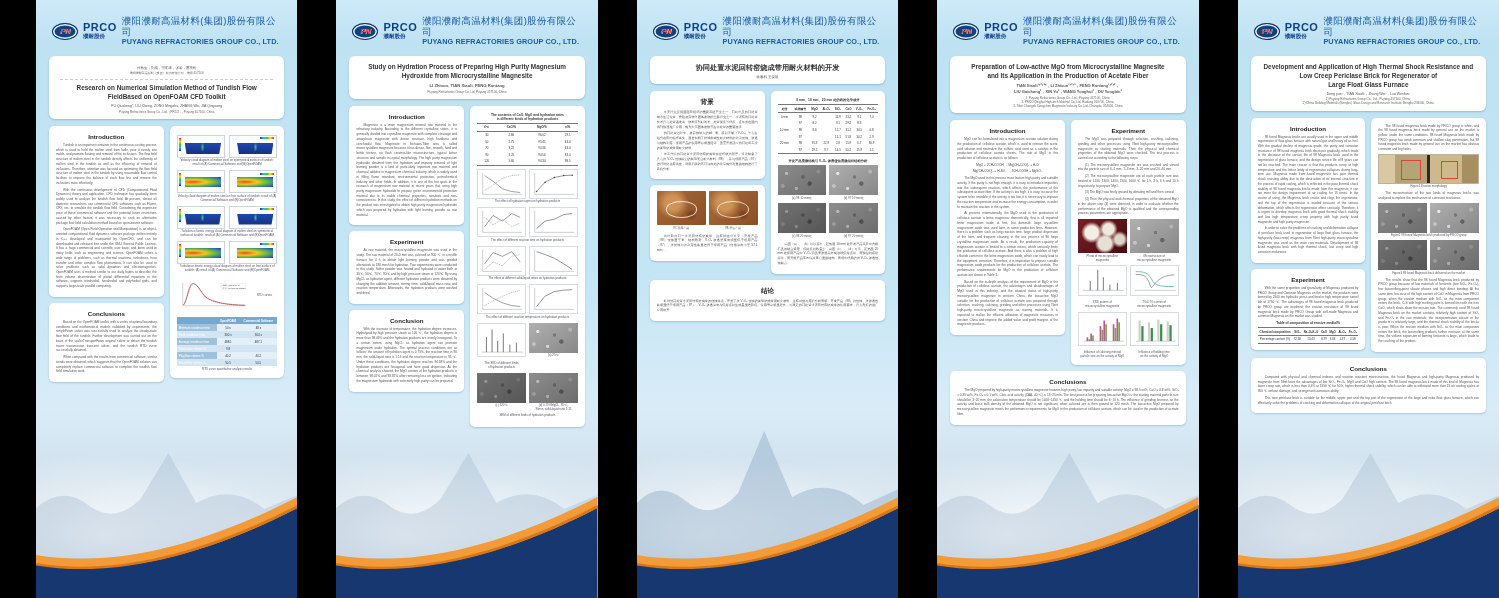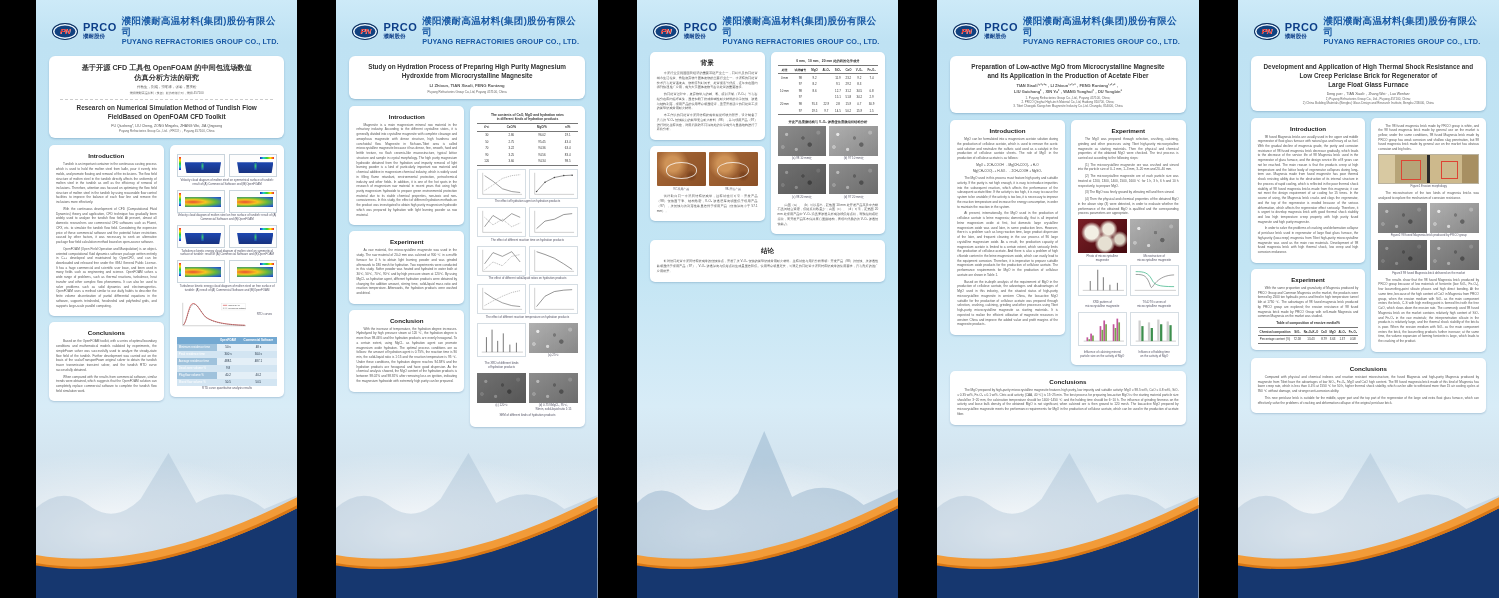--- a/index.html
+++ b/index.html
@@ -12,21 +12,21 @@
   
   .hdr{display:flex;align-items:center;gap:5px;padding:16px 14px 6px 16px;}
   .pnmark{width:26px;height:17px;border-radius:50%;background:#11417f;border:1px solid #0c2f60;
     display:flex;align-items:center;justify-content:center;flex:none;box-shadow:inset 0 0 0 1.5px #e8f2fa;}
   .pnmark span{color:#e8322e;font-style:italic;font-weight:bold;font-size:8px;letter-spacing:-0.5px;
     text-shadow:0.3px 0.3px 0 #fff;}
   .lgtxt{line-height:1;flex:none;}
   .lgtxt .prco{color:#0d3e88;font-weight:bold;font-size:11px;letter-spacing:0.5px;}
   .lgtxt .sub{color:#0d3e88;font-weight:bold;font-size:5.5px;margin-top:1px;}
   .cname{line-height:1.15;}
-  .cname .zh{color:#1a5aa5;font-weight:bold;font-size:9.5px;letter-spacing:0.3px;}
+  .cname .zh{color:#1a5aa5;font-weight:normal;font-size:9.5px;letter-spacing:0.3px;}
   .cname .en{color:#1a5aa5;font-weight:bold;font-size:7.3px;letter-spacing:0.1px;}
   
   .tcard{background:#fff;border-radius:6px;margin:4px 13px 7px;padding:7px 9px 5px;text-align:center;
     box-shadow:0 1px 2px rgba(20,70,120,.25);}
   .t-zh{font-size:7.2px;font-weight:bold;color:#333;white-space:pre-line;line-height:1.35;}
   .t-en{font-size:6.4px;font-weight:bold;color:#333;white-space:pre-line;line-height:1.35;}
   .auth{font-size:3.5px;color:#555;margin-top:2.5px;}
   .affil{font-size:3px;color:#666;margin-top:1.5px;line-height:1.4;white-space:pre-line;}
   .tdiv{border-top:1px dashed #ccc;margin:4px 2px;}
   
@@ -117,22 +117,20 @@
         <div class="lgtxt">
           <div class="prco">PRCO</div>
           <div class="sub">濮耐股份</div>
         </div>
         <div class="cname">
           <div class="zh">濮阳濮耐高温材料(集团)股份有限公司</div>
           <div class="en">PUYANG REFRACTORIES GROUP CO., LTD.</div>
         </div>
       </div>
       <div class="tcard">
-        <div class="t-zh">基于开源 CFD 工具包 OpenFOAM 的中间包流场数值
-仿真分析方法的研究</div>
         <div class="auth">付秋生，刘成，宗明珠，张瑜，贾庆松</div>
         <div class="affil">濮阳濮耐高温材料（集团）股份有限公司，濮阳 457100</div>
         <div class="tdiv"></div>
         <div class="t-en">Research on Numerical Simulation Method of Tundish Flow
 FieldBased on OpenFOAM CFD Toolkit</div>
         <div class="auth">FU Qiusheng*, LIU Cheng, ZONG Mingzhu, ZHANG Wei, JIA Qingsong</div>
         <div class="affil">Puyang Refractories Group Co., Ltd.（PRCO）, Puyang 457100, China</div>
       </div>
       <div class="cols">
         <div class="col">
@@ -483,20 +481,24 @@
             <span>PN</span>
           </div>
         <div class="lgtxt">
           <div class="prco">PRCO</div>
           <div class="sub">濮耐股份</div>
         </div>
         <div class="cname">
           <div class="zh">濮阳濮耐高温材料(集团)股份有限公司</div>
           <div class="en">PUYANG REFRACTORIES GROUP CO., LTD.</div>
         </div>
+      </div>
+      <div class="tcard">
+        <div class="t-zh">协同处置水泥回转窑烧成带用耐火材料的开发</div>
+        <div class="auth">耿春科  王俊延</div>
       </div>
       <div class="cols">
         <div class="col">
           <div class="card">
             <div class="sec-h zh">背景</div>
             <p class="p">水泥行业是我国国民经济的重要基础产业之一，同时也是协同处置城市生活垃圾、危险废弃物等固体废物的主要行业之一。水泥窑协同处置技术具有处置温度高、物料停留时间长、处置彻底等优点，近年来在国内得到快速推广应用，成为大宗固体废物无害化处置的重要途径。</p>
             <p class="p">协同处置过程中，废弃物带入的碱、氯、硫以及钒（V₂O₅）等有害组分在窑内循环富集，显著加剧了烧成带碱性耐火材料的化学侵蚀、渗透与结构剥落，现用产品的使用寿命明显缩短，亟需开发适应协同处置工况的新型烧成带用耐火材料。</p>
             <p class="p">本工作以协同处置水泥回转窑烧成带服役环境为背景，设计制备了具有抗 V₂O₅ 侵蚀能力的新型复合耐火材料（98），并与现用产品（97）进行对比挂窑试验，对用后残砖不同深度处的化学成分与显微结构进行了系统分析。</p>
           </div>
           <div class="card">

